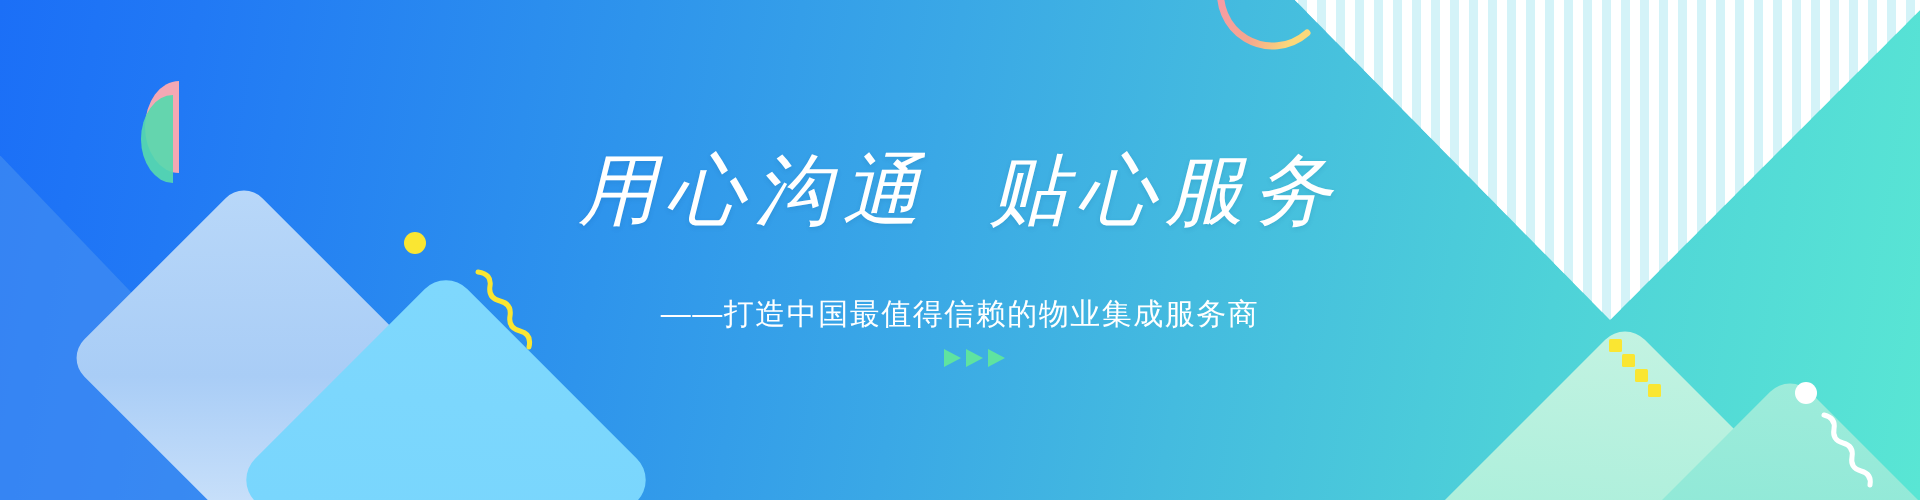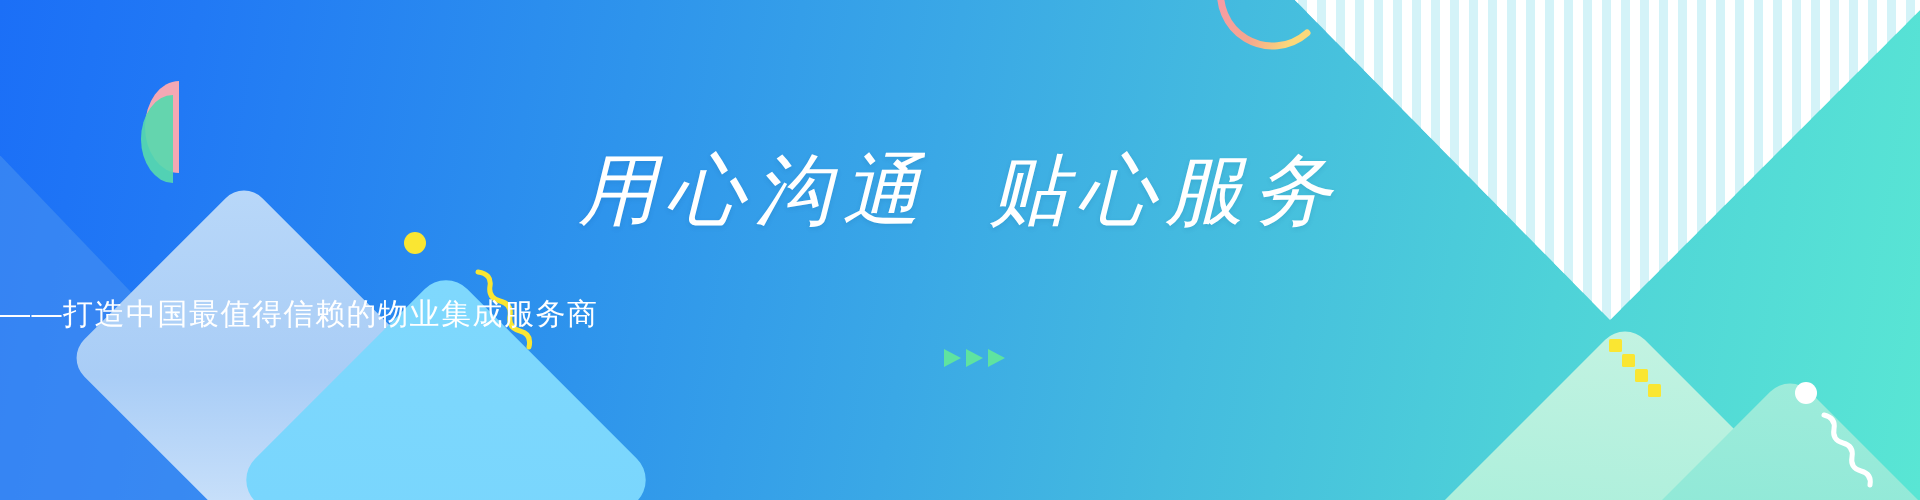--- a/index.html
+++ b/index.html
@@ -60,21 +60,21 @@
     font-family: "Liberation Serif", "DejaVu Serif", serif;
     text-shadow: 0 2px 5px rgba(0, 70, 120, 0.12);
     white-space: pre;
   }
 
   .subtitle {
     position: absolute;
     left: 0;
     top: 296px;
     width: 1920px;
-    text-align: left;
+    text-align: center;
     color: #ffffff;
     font-size: 30px;
     line-height: 1.2;
     letter-spacing: 1.5px;
     font-weight: 400;
     font-family: "Liberation Sans", "DejaVu Sans", sans-serif;
     white-space: pre;
   }
 </style>
 </head>

